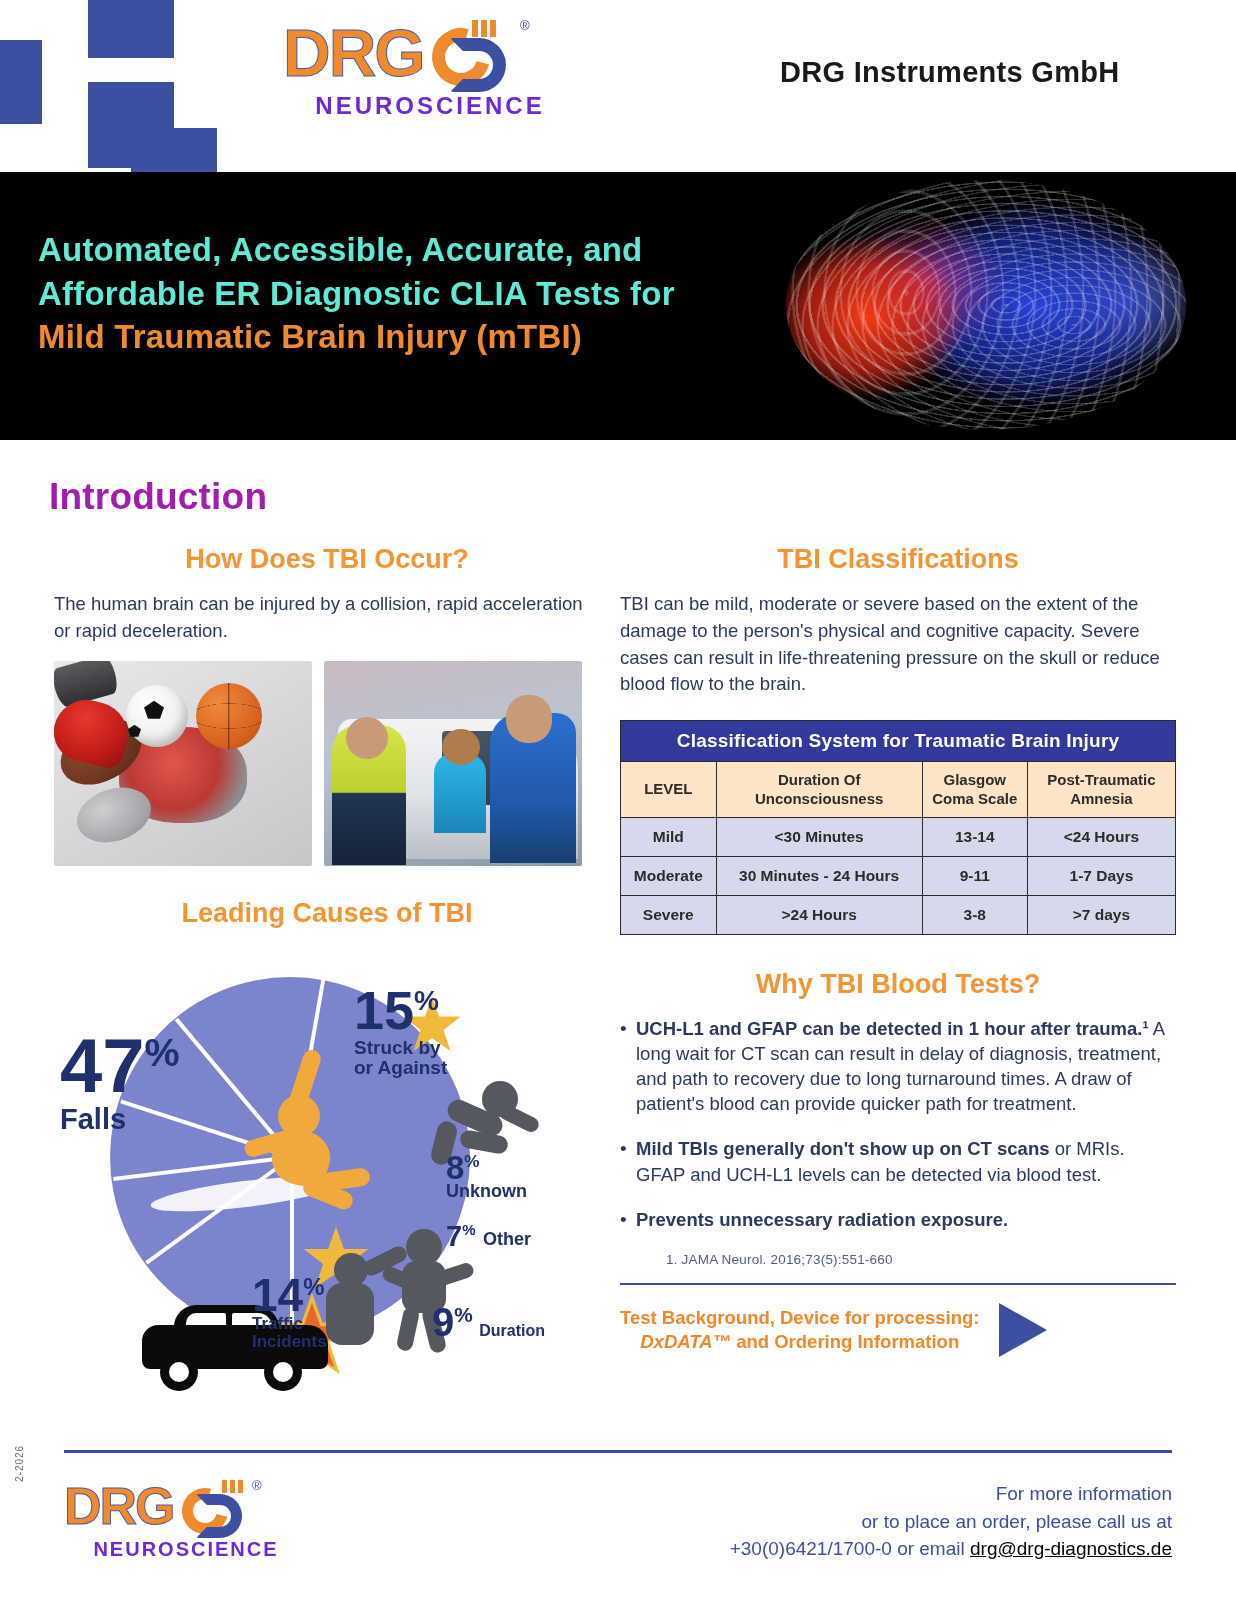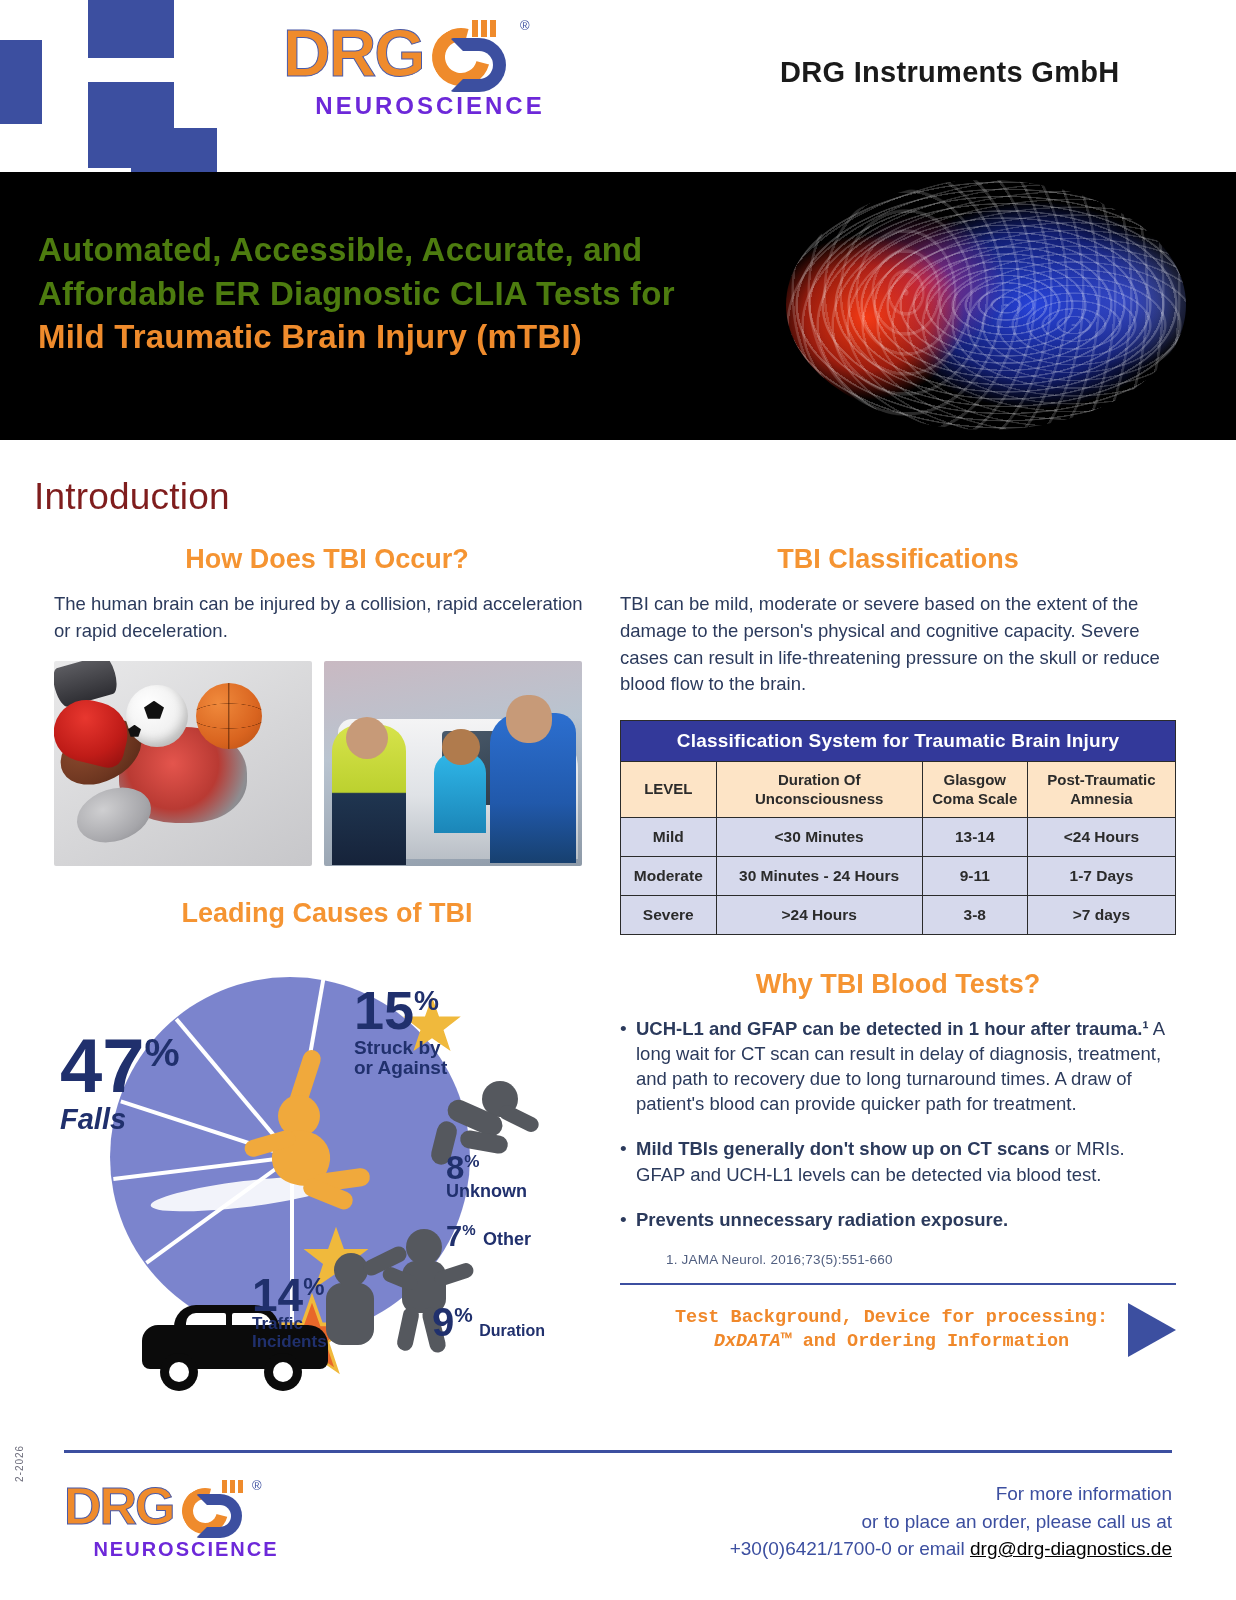--- a/index.html
+++ b/index.html
@@ -55,21 +55,21 @@
   }
 
   
   .hero {
     position:relative; height:268px; background:#000000; overflow:hidden;
   }
   .hero-title {
     position:absolute; left:38px; top:56px; width:760px;
   }
   .hero-title .l {
-    font-size:33px; font-weight:bold; color:#4d7c0f;
+    font-size:33px; font-weight:bold; color:#5eead4;
     line-height:1.32; letter-spacing:.2px;
   }
   .hero-title .l.accent { color:#ef8b2c; }
   .brain {
     position:absolute; left:786px; top:8px; width:400px; height:250px;
     border-radius:50%;
     background:
       radial-gradient(ellipse 34% 46% at 20% 55%, rgba(255,60,20,.95) 0%, rgba(220,40,20,.7) 45%, rgba(160,30,60,0) 72%),
       radial-gradient(ellipse 30% 40% at 34% 42%, rgba(190,50,140,.8) 0%, rgba(120,40,140,0) 70%),
       radial-gradient(ellipse 46% 52% at 62% 50%, rgba(40,70,230,.95) 0%, rgba(30,50,190,.6) 55%, rgba(20,30,120,0) 80%),
@@ -81,22 +81,22 @@
     background:
       repeating-radial-gradient(ellipse 52% 46% at 55% 50%, rgba(255,255,255,.22) 0px, rgba(255,255,255,.22) 2px, rgba(255,255,255,0) 3px, rgba(255,255,255,0) 13px),
       repeating-radial-gradient(ellipse 30% 60% at 30% 45%, rgba(255,255,255,.16) 0px, rgba(255,255,255,.16) 2px, rgba(255,255,255,0) 3px, rgba(255,255,255,0) 16px),
       repeating-radial-gradient(ellipse 36% 30% at 72% 58%, rgba(255,255,255,.18) 0px, rgba(255,255,255,.18) 2px, rgba(255,255,255,0) 3px, rgba(255,255,255,0) 15px);
     mix-blend-mode:screen;
   }
 
   
   .content { position:relative; padding:0 0 0 0; }
   .section-title {
-    color:#7f1d1d; font-size:37px; font-weight:normal;
-    margin:36px 0 0 34px; letter-spacing:.2px;
+    color:#a21caf; font-size:37px; font-weight:bold;
+    margin:36px 0 0 49px; letter-spacing:.2px;
   }
   .cols { display:flex; margin-top:14px; }
   .col-left  { width:600px; padding-left:54px; }
   .col-right { width:636px; padding-left:20px; padding-right:60px; }
 
   h3.sub {
     color:#f59432; font-size:27px; font-weight:bold;
     text-align:center; margin:12px 0 16px 0;
   }
   .body-text {
@@ -208,21 +208,21 @@
     position:absolute; left:50%; top:50%; width:4px; height:180px;
     background:#ffffff; transform-origin:top center;
   }
   .pie-label { position:absolute; color:#20306d; font-weight:bold; }
   .pie-label .num { font-weight:bold; line-height:.88; }
   .pie-label .pct { font-size:.52em; vertical-align:super; }
   .pie-label .cap { font-weight:bold; line-height:1.05; }
 
   .lbl47 { left:6px;   top:88px; }
   .lbl47 .num { font-size:76px; }
-  .lbl47 .cap { font-size:29px; margin-top:4px;font-style:italic; }
+  .lbl47 .cap { font-size:29px; margin-top:4px; }
   .lbl15 { left:300px; top:42px; }
   .lbl15 .num { font-size:54px; }
   .lbl15 .cap { font-size:19px; margin-top:4px; }
   .lbl8  { left:392px; top:208px; }
   .lbl8 .num { font-size:33px; }
   .lbl8 .cap { font-size:18px; }
   .lbl7  { left:392px; top:278px; }
   .lbl7 .num { font-size:29px; display:inline-block; }
   .lbl7 .cap { font-size:18px; display:inline-block; margin-left:3px; }
   .lbl9  { left:378px; top:360px; }
@@ -311,21 +311,21 @@
   }
 
   
   .bullets { margin-top:14px; }
   .bullet { display:flex; margin-bottom:20px; }
   .bullet .dot { width:16px; flex:0 0 16px; font-size:19px; line-height:1.35; color:#2b3a5c; }
   .bullet .btxt { font-size:18.5px; line-height:1.36; color:#2b3a5c; font-weight:500; }
   .bullet .btxt b { font-weight:bold; }
   .footnote { font-size:13.5px; color:#515f80; margin:6px 0 0 46px; letter-spacing:.2px; }
   .hr-blue { height:2px; background:#3c4fa0; margin:16px 0 0 0; }
-  .cta { display:flex; align-items:center; justify-content:flex-end; margin-top:18px; gap:20px;font-family:Liberation Mono, monospace; }
+  .cta { display:flex; align-items:center; margin-top:18px; gap:20px; }
   .cta .lines { text-align:center; color:#f0882a; font-size:18.5px; font-weight:bold; line-height:1.3; }
   .cta .lines .it { font-style:italic; }
   .cta .tri { width:0; height:0; border-left:48px solid #3c4fa0;
               border-top:27px solid transparent; border-bottom:27px solid transparent; }
 
   
   .footer { position:absolute; left:0; bottom:0; width:1236px; height:160px; }
   .footer .rule { position:absolute; left:64px; top:10px; width:1108px; height:3px; background:#3c4fa0; }
   .footer .sidecode {
     position:absolute; left:14px; top:42px;

